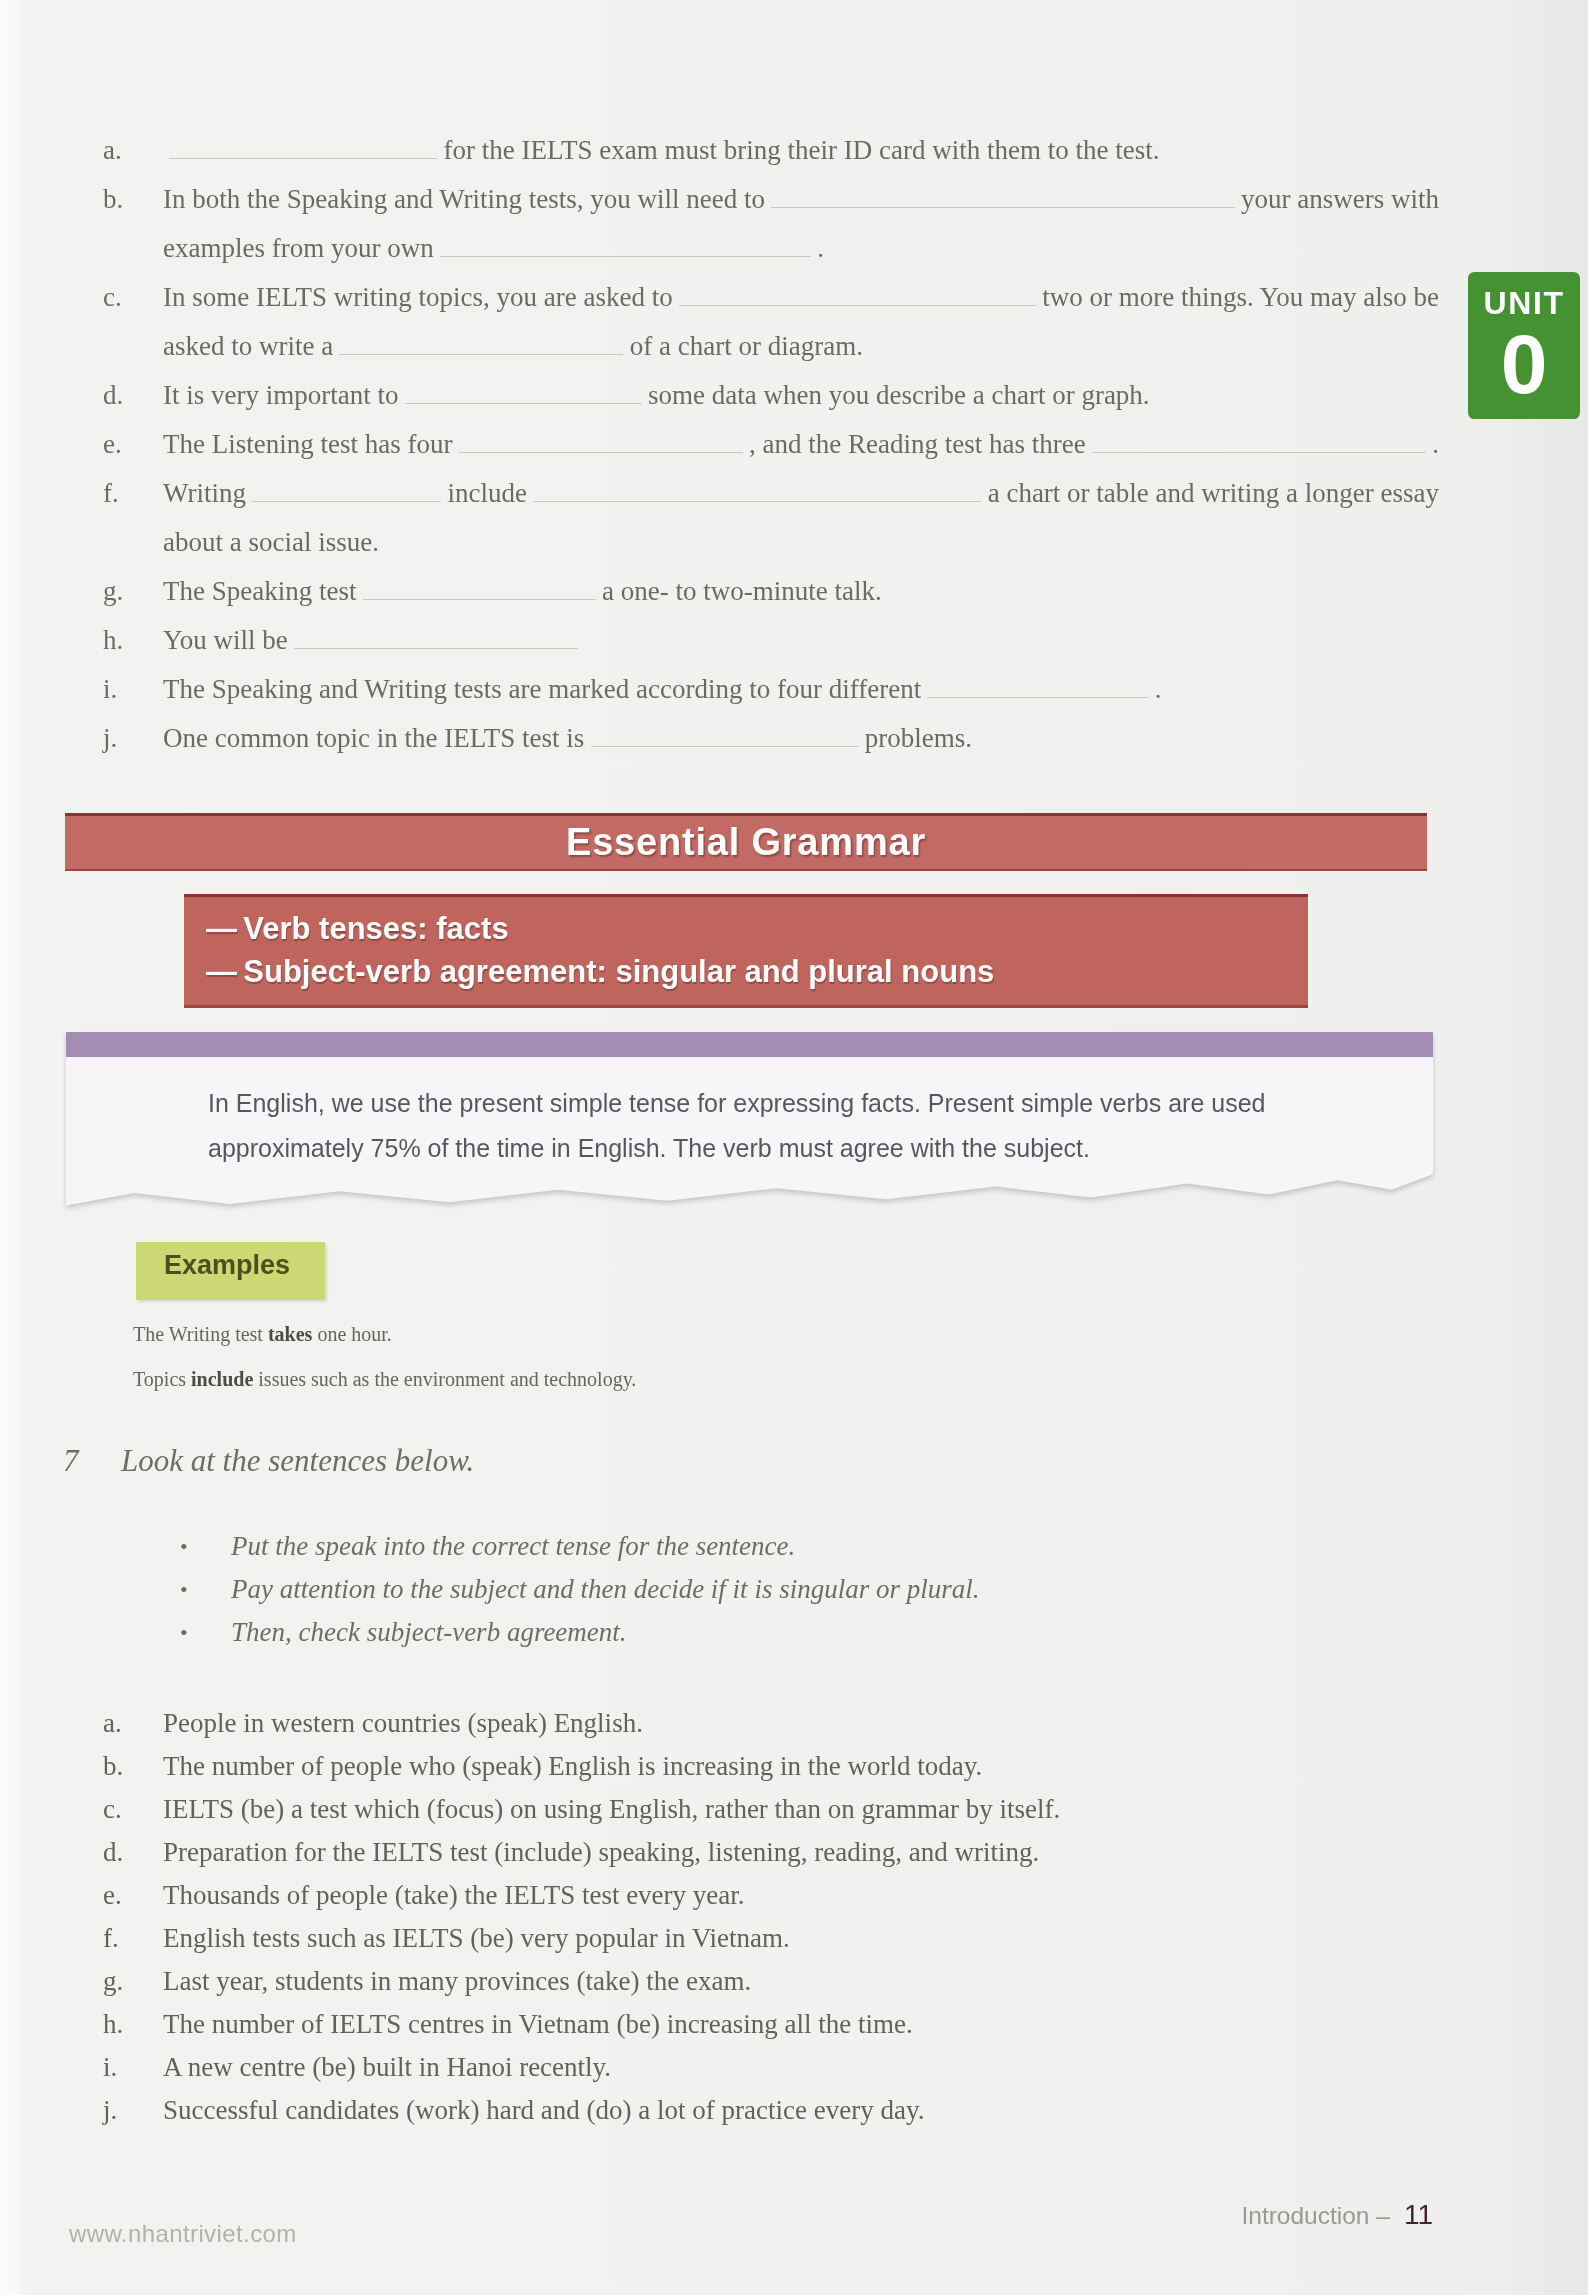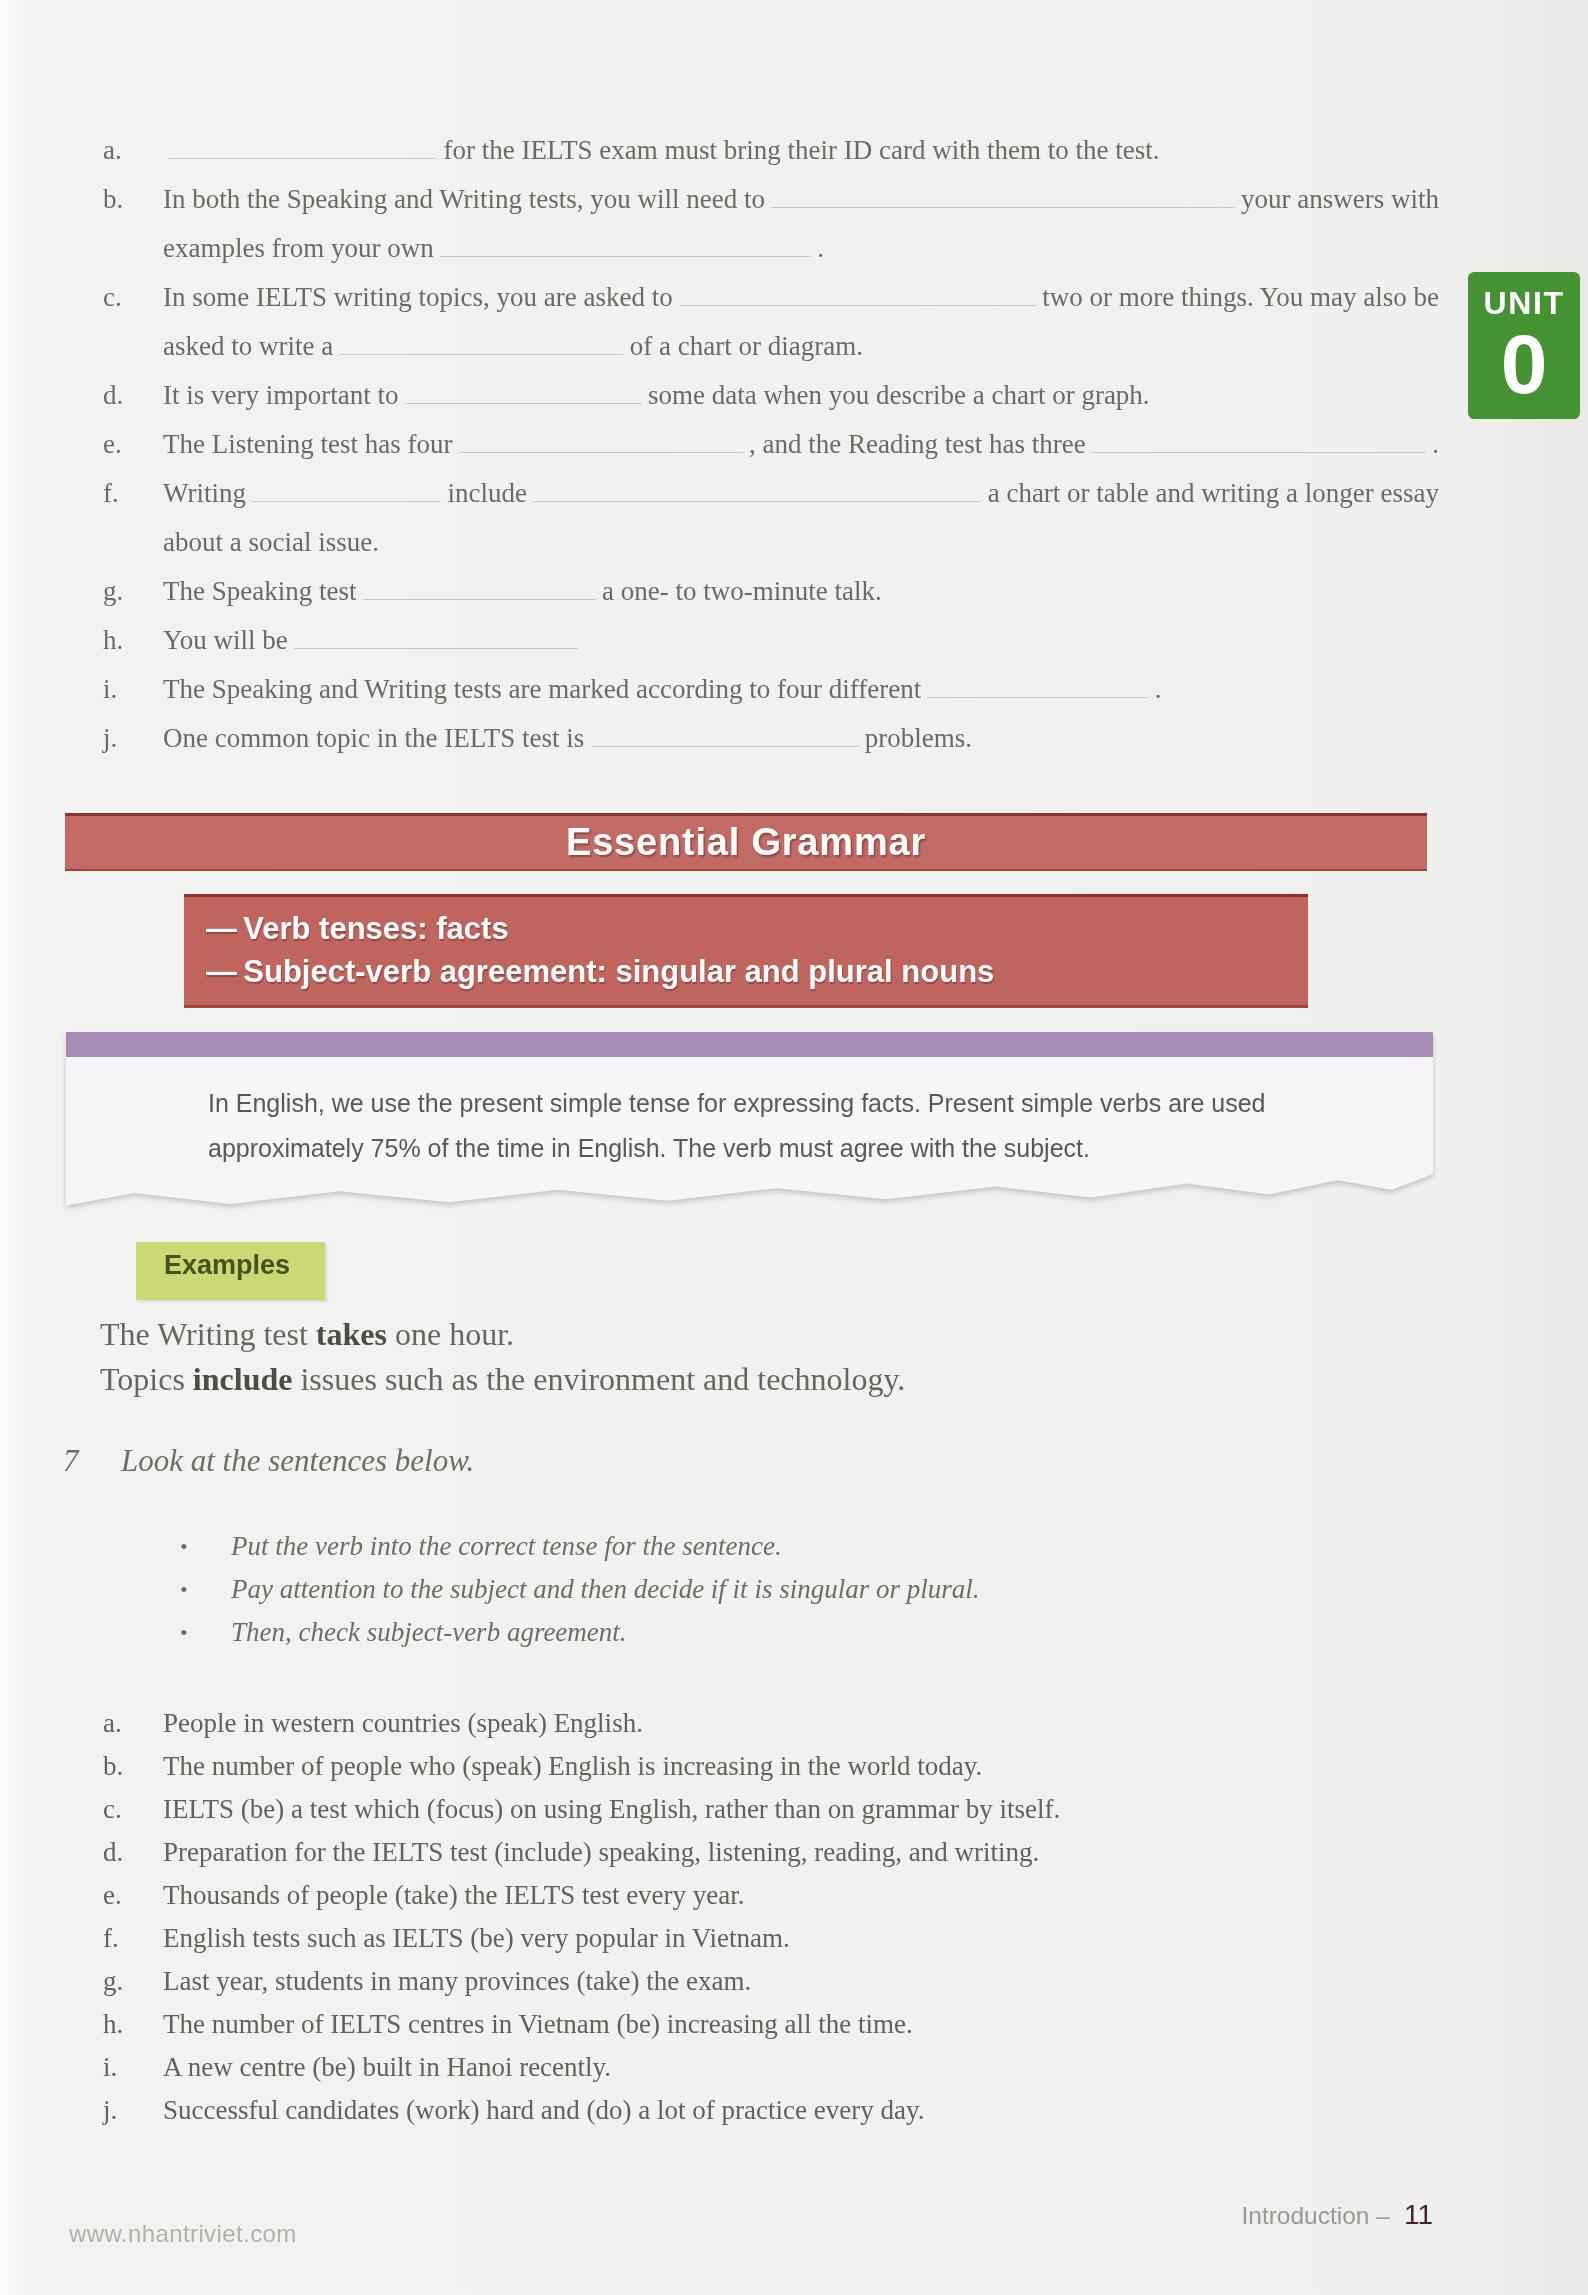--- a/index.html
+++ b/index.html
@@ -45,21 +45,21 @@
     clip-path:polygon(0 0,100% 0,100% 74%,97% 84%,93% 78%,88% 87%,82% 80%,75% 89%,68% 82%,60% 90%,52% 83%,44% 91%,36% 84%,28% 92%,20% 85%,12% 93%,5% 86%,0 94%);
   }
 
   
   .examples-label{
     position:absolute; top:1242px; left:136px;
     background:#cbd874; color:#4a511d;
     font-family:"Liberation Sans", sans-serif; font-weight:bold; font-size:27px;
     padding:8px 35px 19px 28px; box-shadow:1.6px 2.4px 2.4px rgba(0,0,0,.10);
   }
-  .example-sentences{position:absolute; top:1312px; left:100px; font-size:32px; color:#67655f; line-height:45px;}
+  .example-sentences{position:absolute; top:1312px; left:133px; font-size:20px; color:#67655f; line-height:45px;}
   .example-sentences b{color:#4e4c46;}
 
   
   .ex7{position:absolute; top:1443px; left:63px; font-style:italic; font-size:31px; color:#6e6c65;}
   .ex7 .num{display:inline-block; width:58px;}
   .bullets{position:absolute; top:1525px; left:180px; font-style:italic; font-size:27px; color:#6e6c65;}
   .bullet{display:flex; line-height:43px;}
   .bullet .dot{width:51px; font-style:normal; font-size:22px;}
   .list2{position:absolute; top:1702px; left:103px; width:1336px; font-size:27px; color:#62615b;}
   .l2-item{position:relative; padding-left:60px; line-height:43px;}
@@ -212,21 +212,21 @@
       <div class="example-line"><span>The Writing test </span><b>takes</b><span> one hour.</span></div>
       <div class="example-line"><span>Topics </span><b>include</b><span> issues such as the environment and technology.</span></div>
     </div>
 
   <div class="ex7">
     <span class="num">7</span><span>Look at the sentences below.</span>
   </div>
   <div class="bullets" id="bullets">
       <div class="bullet">
         <span class="dot">•</span>
-        <span>Put the verb into the correct tense for the sentence.</span>
+        <span>Put the speak into the correct tense for the sentence.</span>
       </div>
       <div class="bullet">
         <span class="dot">•</span>
         <span>Pay attention to the subject and then decide if it is singular or plural.</span>
       </div>
       <div class="bullet">
         <span class="dot">•</span>
         <span>Then, check subject-verb agreement.</span>
       </div>
     </div>

